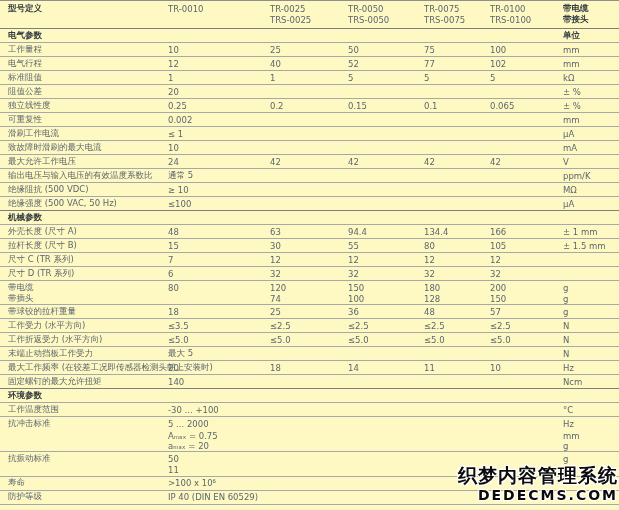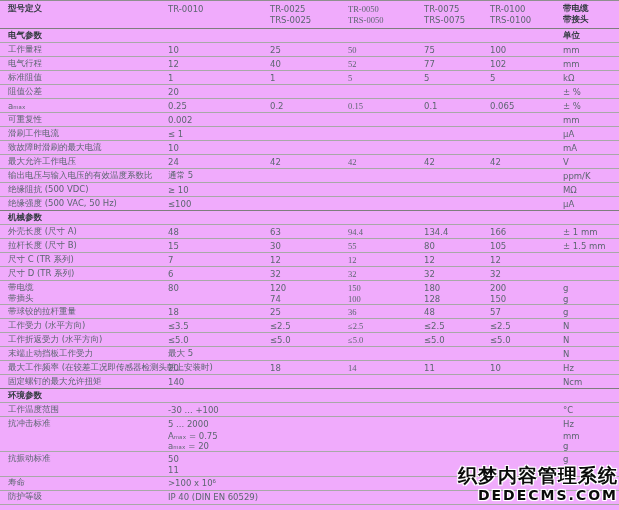--- a/index.html
+++ b/index.html
@@ -1,36 +1,36 @@
 <!DOCTYPE html>
 <html><head>
 <meta charset="utf-8">
 <style>
   html,body{margin:0;padding:0;background:#fff;}
   .page{
     position:relative;
     width:619px;height:510px;
-    background:#f0abfc;
+    background:#fef9c3;
     overflow:hidden;
     font-family:"DejaVu Sans","Liberation Sans",sans-serif;
     font-size:8.5px;
     color:#5c6670;
   }
   .table{border-top:1px solid #8f8f8f;}
   .row{border-bottom:1px solid #a8a8a8;}
   .row.dark{border-bottom-color:#7e7e7e;}
   .row.header{padding:2px 0 3px 0;border-bottom-color:#7e7e7e;}
   .ln{height:13px;display:flex;align-items:center;white-space:nowrap;}
   .ln + .ln{height:10.4px;}
   .row.header .ln{height:11px;}
   .c{flex:0 0 auto;overflow:visible;}
   .c-label{width:160px;padding-left:8px;}
   .c-v0{width:102px;}
   .c-v1{width:78px;}
-  .c-v2{width:76px;font-family:Liberation Serif, serif;}
+  .c-v2{width:76px;}
   .c-v3{width:66px;}
   .c-v4{width:73px;}
   .c-unit{flex:1 1 auto;}
   .b{font-weight:bold;color:#333b41;}
   .watermark{
     position:absolute;
     right:1px;bottom:6px;
     text-align:right;
     font-weight:bold;
     color:#0b0b0b;
@@ -117,21 +117,21 @@
             <div class="c c-v0">20</div>
             <div class="c c-v1"></div>
             <div class="c c-v2"></div>
             <div class="c c-v3"></div>
             <div class="c c-v4"></div>
             <div class="c c-unit">± %</div>
           </div>
         </div>
         <div class="row">
           <div class="ln">
-            <div class="c c-label">aₘₐₓ</div>
+            <div class="c c-label">独立线性度</div>
             <div class="c c-v0">0.25</div>
             <div class="c c-v1">0.2</div>
             <div class="c c-v2">0.15</div>
             <div class="c c-v3">0.1</div>
             <div class="c c-v4">0.065</div>
             <div class="c c-unit">± %</div>
           </div>
         </div>
         <div class="row">
           <div class="ln">

